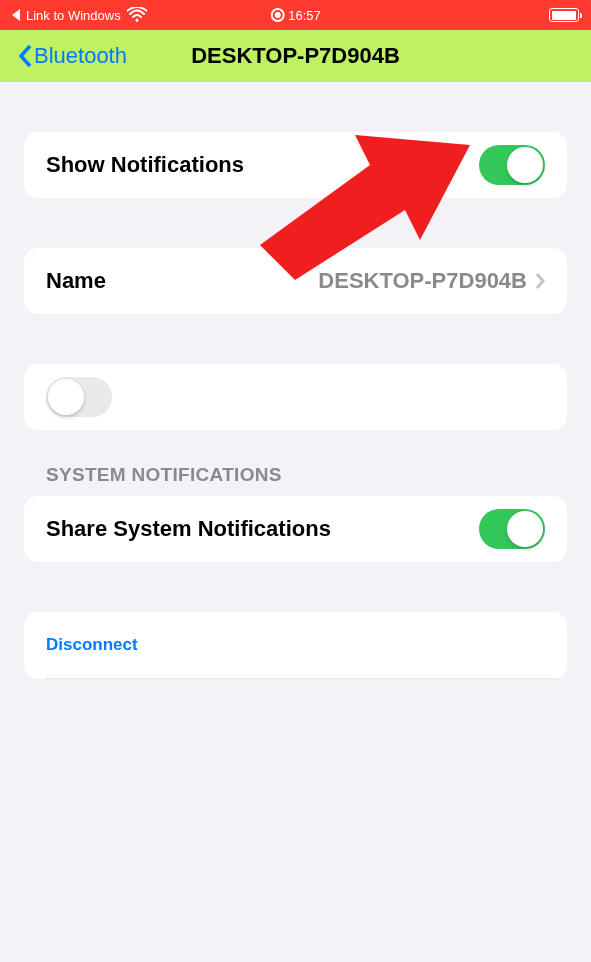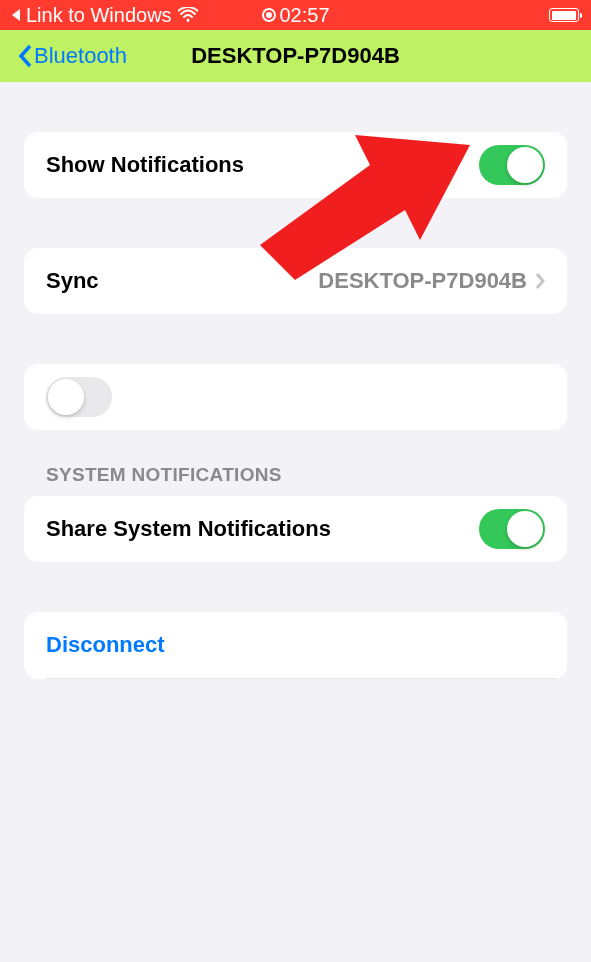--- a/index.html
+++ b/index.html
@@ -12,21 +12,21 @@
       position: relative;
     }
     .status-bar {
       height: 30px;
       background: #ff3b30;
       display: flex;
       align-items: center;
       justify-content: space-between;
       padding: 0 12px;
       color: white;
-      font-size: 20px;
+      font-size: 13px;
       font-weight: 500;
     }
     .status-left { display: flex; align-items: center; gap: 6px; }
     .status-center { display: flex; align-items: center; gap: 4px; position: absolute; left: 50%; transform: translateX(-50%); }
     .status-right { display: flex; align-items: center; }
     .triangle-left {
       width: 0; height: 0;
       border-top: 6px solid transparent;
       border-bottom: 6px solid transparent;
       border-right: 8px solid white;
@@ -156,21 +156,21 @@
     }
     .toggle.on .toggle-knob { right: 2px; }
     .toggle.off .toggle-knob { left: 2px; }
     .separator {
       height: 1px;
       background: #e5e5ea;
       margin-left: 22px;
     }
     .link-row {
       color: #007aff;
-      font-size: 22px;
+      font-size: 17px;
       padding: 0 22px;
       height: 66px;
       display: flex;
       align-items: center;
       cursor: pointer;
     }
     .arrow-annotation {
       position: absolute;
       top: 110px;
       left: 260px;
@@ -186,21 +186,21 @@
   <div class="status-left">
     <div class="triangle-left"></div>
     <span>Link to Windows</span>
     <svg class="wifi-icon" viewBox="0 0 20 16">
       <path d="M10 14 L10 14 M6 10 Q10 6 14 10 M3 7 Q10 0 17 7 M0 4 Q10 -4 20 4" stroke="white" stroke-width="2" fill="none" stroke-linecap="round"></path>
       <circle cx="10" cy="13" r="1.5" fill="white"></circle>
     </svg>
   </div>
   <div class="status-center">
     <div class="record-dot"></div>
-    <span>02:57</span>
+    <span>16:57</span>
   </div>
   <div class="status-right">
     <div class="battery">
       <div class="battery-fill"></div>
     </div>
   </div>
 </div>
 
 <div class="nav-bar">
   <div class="back-btn">
@@ -221,21 +221,21 @@
         <div class="toggle on">
           <div class="toggle-knob"></div>
         </div>
       </div>
     </div>
   </div>
 
   <div class="group">
     <div class="card">
       <div class="row">
-        <span class="row-label">Sync</span>
+        <span class="row-label">Name</span>
         <span class="row-value">
           <span>DESKTOP-P7D904B</span>
           <svg class="chevron-right" viewBox="0 0 10 18">
             <polyline points="2,2 8,9 2,16"></polyline>
           </svg>
         </span>
       </div>
     </div>
   </div>
 

